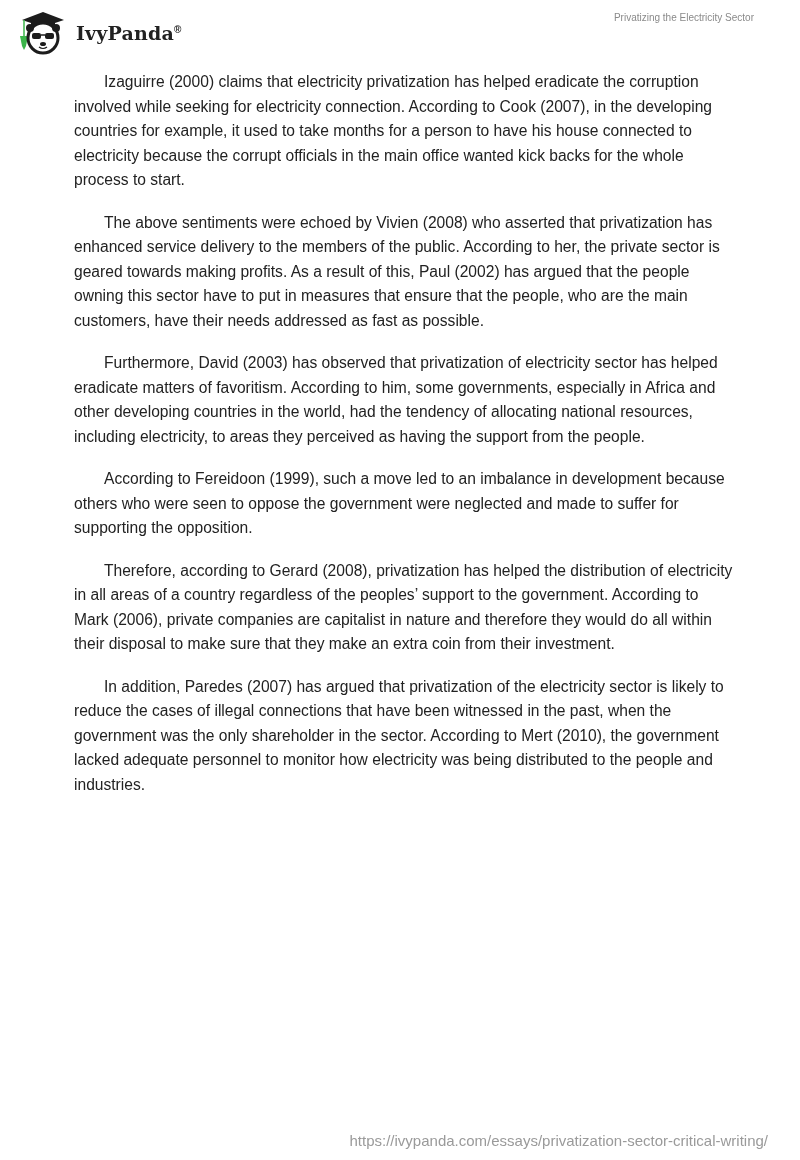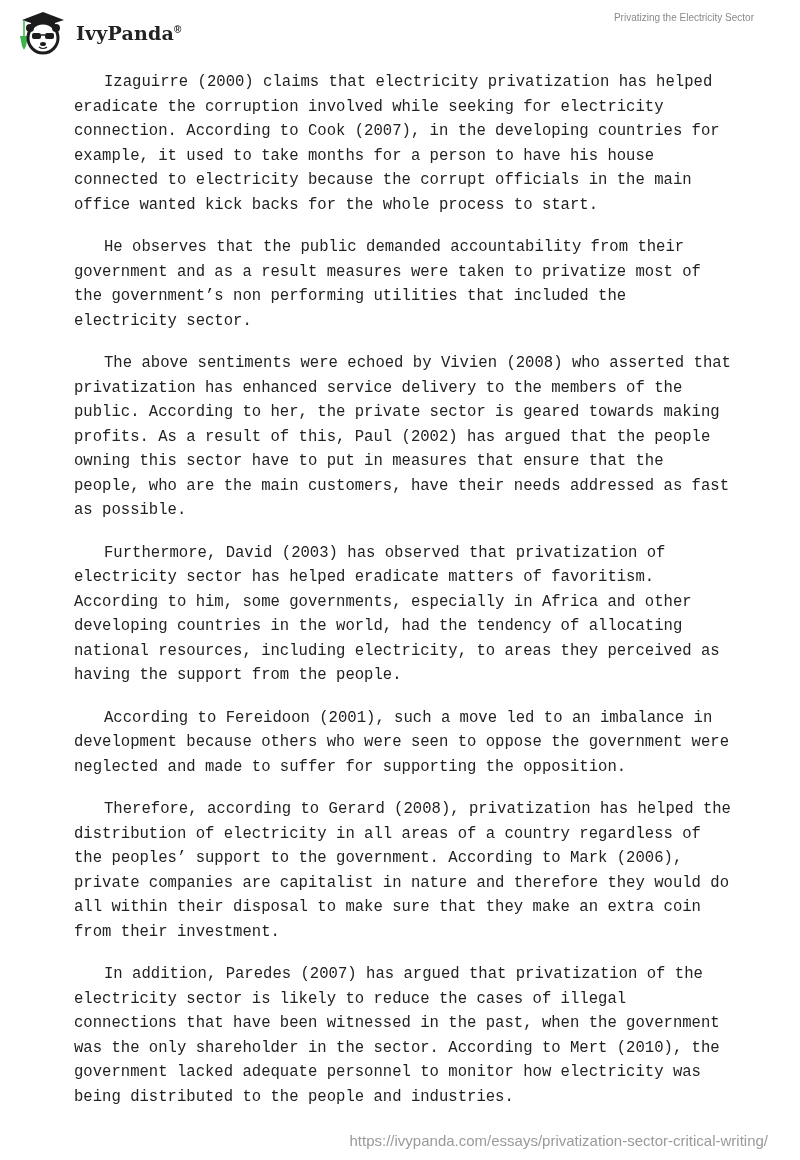--- a/index.html
+++ b/index.html
@@ -15,21 +15,20 @@
     margin-left: 4px; margin-top: 2px; letter-spacing: 0.2px;
   }
   .logo-text sup { font-size: 10px; font-family: "Liberation Sans", sans-serif; font-weight: bold; }
   .doc-title {
     position: absolute; right: 32px; top: 12px; font-size: 10px; color: #8a8a8a;
   }
   .content { position: absolute; left: 74px; top: 70px; width: 660px; }
   .para {
     font-size: 15.6px; line-height: 24.5px; margin: 0 0 18px 0; text-indent: 30px; color: #222;
     white-space: normal;
-    font-family: Liberation Mono, monospace;
   }
   .footer-url {
     position: absolute; right: 32px; top: 1132px; font-size: 15px; color: #9a9a9a;
   }
 </style>
 </head>
 <body>
 
 <div class="header">
   <div class="logo">
@@ -54,21 +53,20 @@
         <path d="M25,39 Q29,42 33,39" stroke="#1c1c1c" stroke-width="1.2" fill="none"></path>
       </svg>
     </div>
     <div class="logo-text"><span>IvyPanda</span><sup>®</sup></div>
   </div>
   <div class="doc-title">Privatizing the Electricity Sector</div>
 </div>
 
 <div class="content">
   <p class="para">Izaguirre (2000) claims that electricity privatization has helped eradicate the corruption involved while seeking for electricity connection. According to Cook (2007), in the developing countries for example, it used to take months for a person to have his house connected to electricity because the corrupt officials in the main office wanted kick backs for the whole process to start.</p>
-  <p class="para">He observes that the public demanded accountability from their government and as a result measures were taken to privatize most of the government’s non performing utilities that included the electricity sector.</p>
   <p class="para">The above sentiments were echoed by Vivien (2008) who asserted that privatization has enhanced service delivery to the members of the public. According to her, the private sector is geared towards making profits. As a result of this, Paul (2002) has argued that the people owning this sector have to put in measures that ensure that the people, who are the main customers, have their needs addressed as fast as possible.</p>
   <p class="para">Furthermore, David (2003) has observed that privatization of electricity sector has helped eradicate matters of favoritism. According to him, some governments, especially in Africa and other developing countries in the world, had the tendency of allocating national resources, including electricity, to areas they perceived as having the support from the people.</p>
-  <p class="para">According to Fereidoon (2001), such a move led to an imbalance in development because others who were seen to oppose the government were neglected and made to suffer for supporting the opposition.</p>
+  <p class="para">According to Fereidoon (1999), such a move led to an imbalance in development because others who were seen to oppose the government were neglected and made to suffer for supporting the opposition.</p>
   <p class="para">Therefore, according to Gerard (2008), privatization has helped the distribution of electricity in all areas of a country regardless of the peoples’ support to the government. According to Mark (2006), private companies are capitalist in nature and therefore they would do all within their disposal to make sure that they make an extra coin from their investment.</p>
   <p class="para">In addition, Paredes (2007) has argued that privatization of the electricity sector is likely to reduce the cases of illegal connections that have been witnessed in the past, when the government was the only shareholder in the sector. According to Mert (2010), the government lacked adequate personnel to monitor how electricity was being distributed to the people and industries.</p>
 </div>
 
 <div class="footer-url">https://ivypanda.com/essays/privatization-sector-critical-writing/</div>
 
 </body></html>

